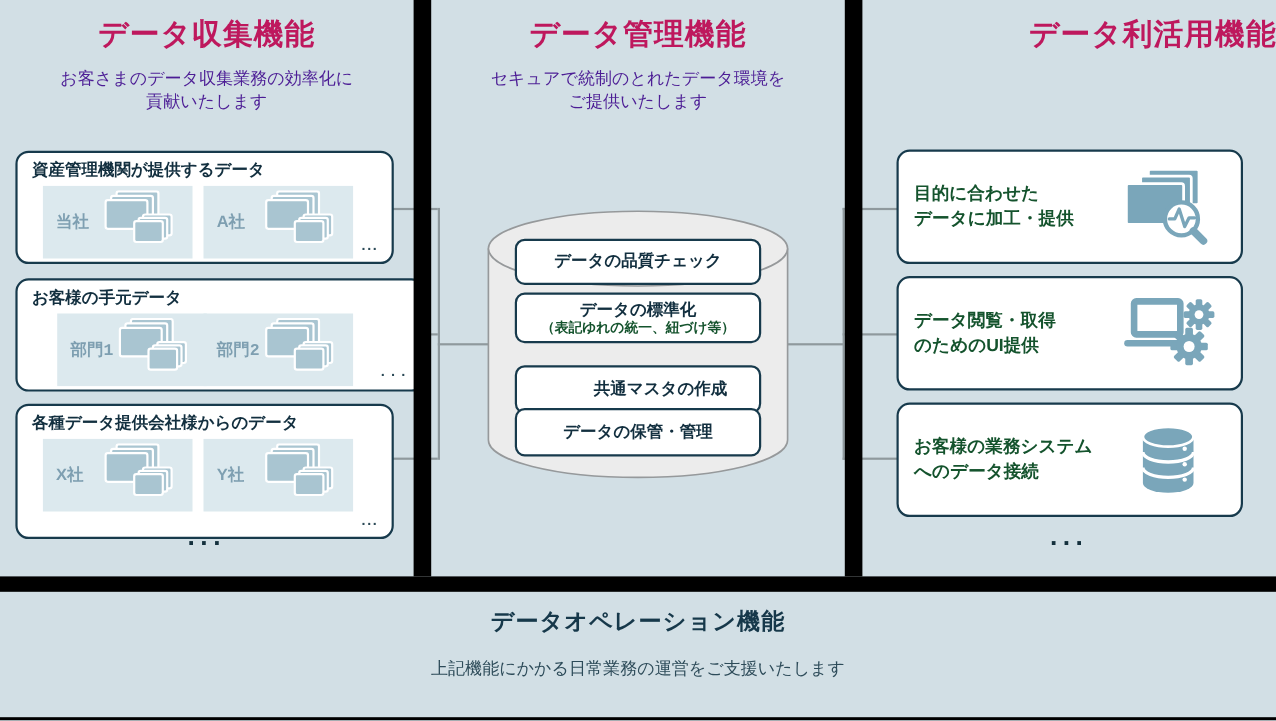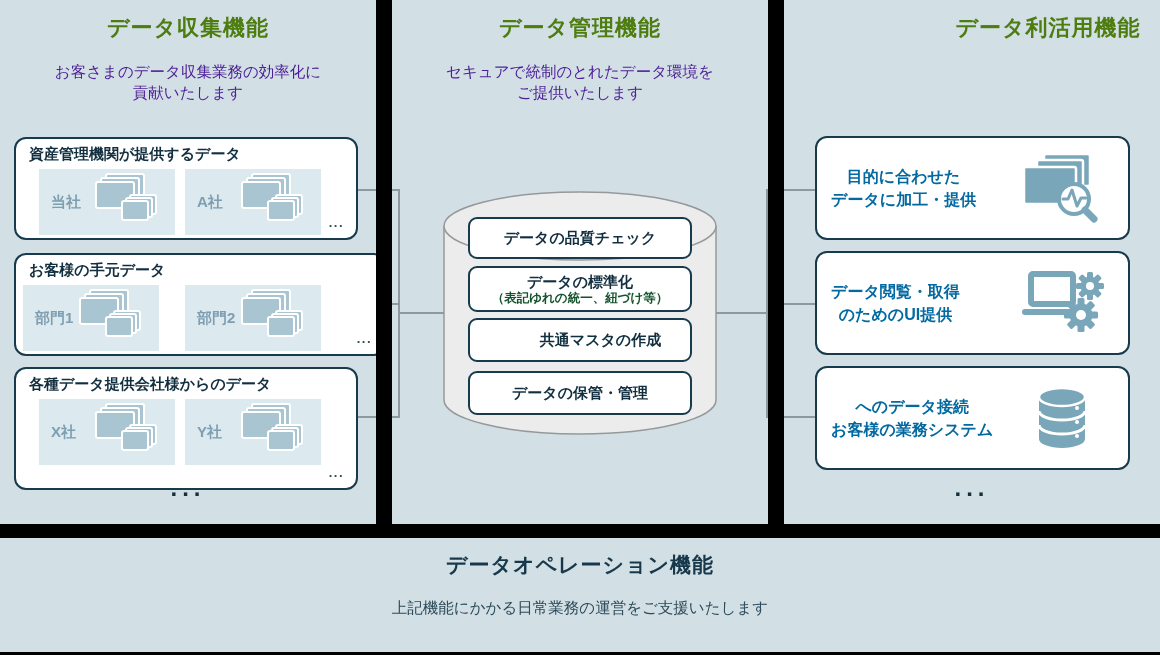--- a/index.html
+++ b/index.html
@@ -1,41 +1,41 @@
 <!DOCTYPE html>
 <html><head>
 <meta charset="utf-8">
 <style>
   html,body{margin:0;padding:0;}
   .stage{
     position:relative;width:1160px;height:655px;background:#d2dfe5;
     overflow:hidden;font-family:"Liberation Sans","DejaVu Sans",sans-serif;
   }
   
-  .col-title{position:absolute;top:13px;font-size:22px;font-weight:bold;
-    color:#4d7c0f;text-align:center;letter-spacing:1px;}
+  .col-title{position:absolute;top:13px;font-size:27px;font-weight:bold;
+    color:#be185d;text-align:center;letter-spacing:1px;}
   .col-sub{position:absolute;top:61px;font-size:15.5px;line-height:21px;
     color:#4c1d95;text-align:center;}
   .col-sub span{display:block;}
   
   .card{position:absolute;background:#fff;border:2px solid #173a4c;
     border-radius:12px;box-sizing:border-box;}
   .card-title{position:absolute;left:13px;top:6px;font-size:15px;
     font-weight:bold;color:#122f3f;white-space:nowrap;}
   .panel{position:absolute;top:30px;width:136px;height:66px;background:#dce9ee;}
   .panel-label{position:absolute;left:12px;top:50%;transform:translateY(-50%);
     font-size:15px;font-weight:bold;color:#7e9fb1;}
   .doc-icon{position:absolute;left:48px;top:4px;}
   .card-more{position:absolute;right:12px;bottom:8px;font-size:13px;
     font-weight:bold;color:#2c4a57;letter-spacing:1.5px;}
   .col-ellipsis{position:absolute;top:474px;font-size:24px;font-weight:bold;
     color:#14303d;letter-spacing:5px;text-align:center;}
   
   .rbox-text{position:absolute;left:14px;top:50%;transform:translateY(-50%);
-    font-size:16px;line-height:23px;font-weight:bold;color:#0369a1;text-align:center;}
+    font-size:16px;line-height:23px;font-weight:bold;color:#14532d;}
   .rbox-text span{display:block;}
   .rbox-icon{position:absolute;top:50%;transform:translateY(-50%);}
   
   .db-box{position:absolute;left:468px;width:224px;background:#fff;
     border:2px solid #173a4c;border-radius:9px;box-sizing:border-box;
     display:flex;flex-direction:column;align-items:center;justify-content:center;}
   .db-line{font-size:15px;font-weight:bold;color:#122f3f;line-height:18px;}
   .db-line2{font-size:12.5px;font-weight:bold;color:#14532d;line-height:15px;}
   
   .vbar{position:absolute;top:0;width:16px;height:524px;background:#000;}
@@ -99,23 +99,23 @@
             <rect x="42" y="22" width="26" height="19" rx="2"></rect>
             <rect x="38" y="25" width="26" height="19" rx="2"></rect>
             <rect x="34" y="28" width="26" height="19" rx="2"></rect>
           </g>
         </svg>
       </span>
     </div>
     <div class="card-more">...</div>
   </div>
 
-  <div class="card" style="left:14px;top:253px;width:372px;height:103px;">
+  <div class="card" style="left:14px;top:253px;width:372px;height:103px;font-family:Liberation Mono, monospace;">
     <div class="card-title">お客様の手元データ</div>
-    <div class="panel" style="left:7px;">
+    <div class="panel" style="left:36px;">
       <span class="panel-label">部門1</span>
       <span class="doc-icon">
         <svg width="72" height="58" viewBox="0 0 70 58">
           <g fill="#a9c5d1" stroke="#ffffff" stroke-width="2">
             <rect x="18" y="1" width="38" height="26" rx="2"></rect>
             <rect x="13" y="5" width="38" height="26" rx="2"></rect>
             <rect x="8" y="9" width="38" height="26" rx="2"></rect>
             <rect x="42" y="22" width="26" height="19" rx="2"></rect>
             <rect x="38" y="25" width="26" height="19" rx="2"></rect>
             <rect x="34" y="28" width="26" height="19" rx="2"></rect>
@@ -191,21 +191,21 @@
     </svg>
   </div>
 
   <div class="db-box" style="top:217px;height:42px;">
     <span class="db-line">データの品質チェック</span>
   </div>
   <div class="db-box" style="top:266px;height:46px;">
     <span class="db-line">データの標準化</span>
     <span class="db-line2">（表記ゆれの統一、紐づけ等）</span>
   </div>
-  <div class="db-box" style="top:318px;height:44px;padding-left:41px;">
+  <div class="db-box" style="top:332px;height:44px;padding-left:41px;">
     <span class="db-line">共通マスタの作成</span>
   </div>
   <div class="db-box" style="top:371px;height:44px;">
     <span class="db-line">データの保管・管理</span>
   </div>
 
   <div class="col-title" style="left:824px;width:448px;">データ利活用機能</div>
 
   <div class="card" style="left:815px;top:136px;width:315px;height:104px;">
     <div class="rbox-text">
@@ -262,22 +262,22 @@
           </g>
           <circle r="11.5"></circle>
             <circle r="5" fill="#ffffff"></circle>
         </g>
       </svg>
     </span>
   </div>
 
   <div class="card" style="left:815px;top:366px;width:315px;height:104px;">
     <div class="rbox-text">
+      <span>お客様の業務システム</span>
       <span>へのデータ接続</span>
-      <span>お客様の業務システム</span>
     </div>
     <span class="rbox-icon" style="right:38px;">
       <svg width="56" height="64" viewBox="0 0 56 64">
         <path d="M5 11 a23 9 0 0 1 46 0 v42 a23 9 0 0 1 -46 0 z" fill="#7aa6ba"></path>
         <ellipse cx="28" cy="11" rx="23" ry="9" fill="#7aa6ba" stroke="#ffffff" stroke-width="2.5"></ellipse>
         <path d="M5 25 a23 9 0 0 0 46 0" fill="none" stroke="#ffffff" stroke-width="3"></path>
         <path d="M5 39 a23 9 0 0 0 46 0" fill="none" stroke="#ffffff" stroke-width="3"></path>
         <circle cx="43" cy="22" r="2" fill="#ffffff"></circle>
         <circle cx="43" cy="36" r="2" fill="#ffffff"></circle>
         <circle cx="43" cy="50" r="2" fill="#ffffff"></circle>

